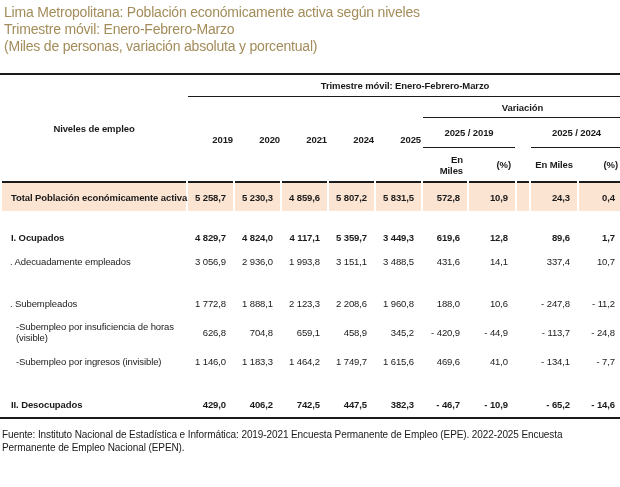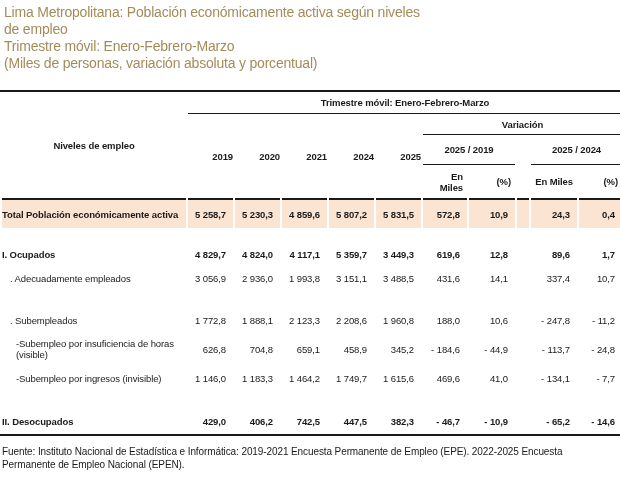--- a/index.html
+++ b/index.html
@@ -90,21 +90,21 @@
     line-height:11px;
     border-bottom:2.5px solid var(--rule);
     padding:0 4px;
   }
   tbody td{
     vertical-align:middle;
     font-size:9.5px;
   }
   tbody td.lbl{
     text-align:left;
-    padding-left:0;
+    padding-left:9px;
     line-height:11px;
   }
   tbody td.num{
     text-align:right;
     padding-right:7px;
     white-space:nowrap;
   }
   tr.row-total td{height:28px;background:var(--peach);font-weight:bold;}
   tr.row-total td.lbl{white-space:nowrap;}
   tr.row-bold td{font-weight:bold;}
@@ -128,21 +128,20 @@
     color:#1a1a1a;
   }
 </style>
 </head>
 <body>
 
 <div class="page">
 
   <div class="title-block">
     <div>Lima Metropolitana: Población económicamente activa según niveles</div>
-    <div>de empleo</div>
     <div>Trimestre móvil: Enero-Febrero-Marzo</div>
     <div>(Miles de personas, variación absoluta y porcentual)</div>
   </div>
 
   <div class="table-wrap">
     <table>
       <colgroup>
         <col class="c-label">
           <col class="c-year">
           <col class="c-year">
@@ -246,21 +245,21 @@
           <td class="num">- 11,2</td>
         </tr>
 
         <tr class="row-indent row-tall">
           <td class="lbl">-Subempleo por insuficiencia de horas (visible)</td>
           <td class="num">626,8</td>
           <td class="num">704,8</td>
           <td class="num">659,1</td>
           <td class="num">458,9</td>
           <td class="num">345,2</td>
-          <td class="num">- 184,6</td>
+          <td class="num">- 420,9</td>
           <td class="num">- 44,9</td>
           <td></td>
           <td class="num">- 113,7</td>
           <td class="num">- 24,8</td>
         </tr>
 
         <tr class="row-indent">
           <td class="lbl">-Subempleo por ingresos (invisible)</td>
           <td class="num">1 146,0</td>
           <td class="num">1 183,3</td>

